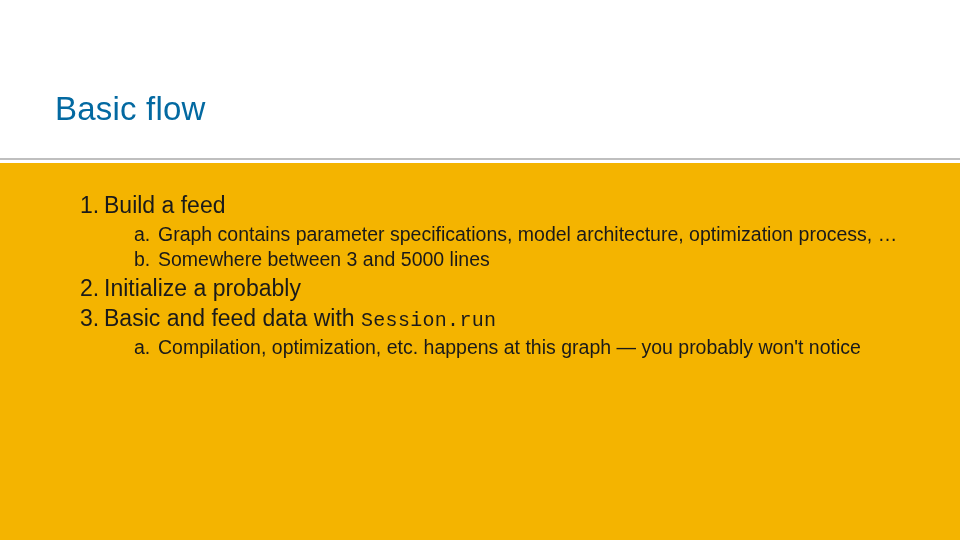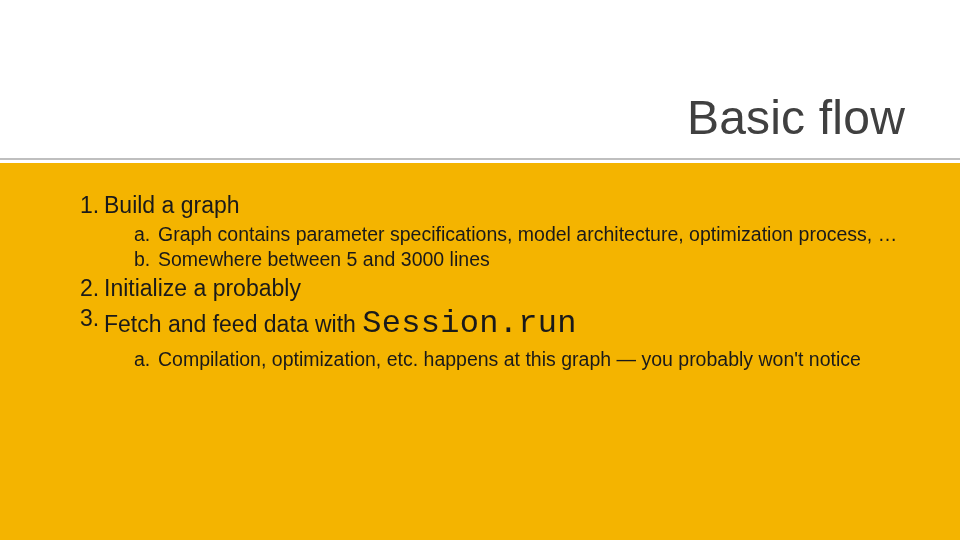--- a/index.html
+++ b/index.html
@@ -16,25 +16,24 @@
     background: #ffffff;
   }
   .header {
     position: absolute;
     top: 0; left: 0; right: 0;
     height: 165px;
     background: #ffffff;
     padding: 90px 55px 0 55px;
   }
   .title {
-    font-size: 48px;
+    font-size: 33px;
     font-weight: 400;
-    color: #404040;
+    color: #0369a1;
     letter-spacing: 0.2px;
-    text-align: right;
   }
   .underline {
     position: absolute;
     left: 0; right: 0;
     height: 2px;
     background: #bfbfbf;
     top: 158px;
   }
   .body-block {
     position: absolute;
@@ -73,66 +72,66 @@
   .l2-letter {
     min-width: 22px;
   }
   .l2-text {
     padding-right: 10px;
     padding-left: 2px;
     text-indent: 0;
   }
   .code {
     font-family: Consolas, "Courier New", monospace;
-    font-size: 32px;
+    font-size: 20px;
     letter-spacing: 0.3px;
   }
 </style>
 </head>
 <body>
 
 <div class="slide">
 
   <div class="header">
     <div class="title">Basic flow</div>
   </div>
   <div class="underline"></div>
 
   <div class="body-block">
     <ol class="list-l1">
 
       <li>
         <div class="l1-row">
           <span class="l1-num">1.</span>
-          <span>Build a graph</span>
+          <span>Build a feed</span>
         </div>
         <ol class="list-l2">
           <li>
             <span class="l2-letter">a.</span>
             <span class="l2-text">Graph contains parameter specifications, model architecture, optimization process, …</span>
           </li>
           <li>
             <span class="l2-letter">b.</span>
-            <span class="l2-text">Somewhere between 5 and 3000 lines</span>
+            <span class="l2-text">Somewhere between 3 and 5000 lines</span>
           </li>
         </ol>
       </li>
 
       <li>
         <div class="l1-row">
           <span class="l1-num">2.</span>
           <span>Initialize a probably</span>
         </div>
       </li>
 
       <li>
         <div class="l1-row">
           <span class="l1-num">3.</span>
           <span>
-            <span>Fetch and feed data with </span><span class="code">Session.run</span>
+            <span>Basic and feed data with </span><span class="code">Session.run</span>
           </span>
         </div>
         <ol class="list-l2">
           <li>
             <span class="l2-letter">a.</span>
             <span class="l2-text">Compilation, optimization, etc. happens at this graph — you probably won't notice</span>
           </li>
         </ol>
       </li>
 

